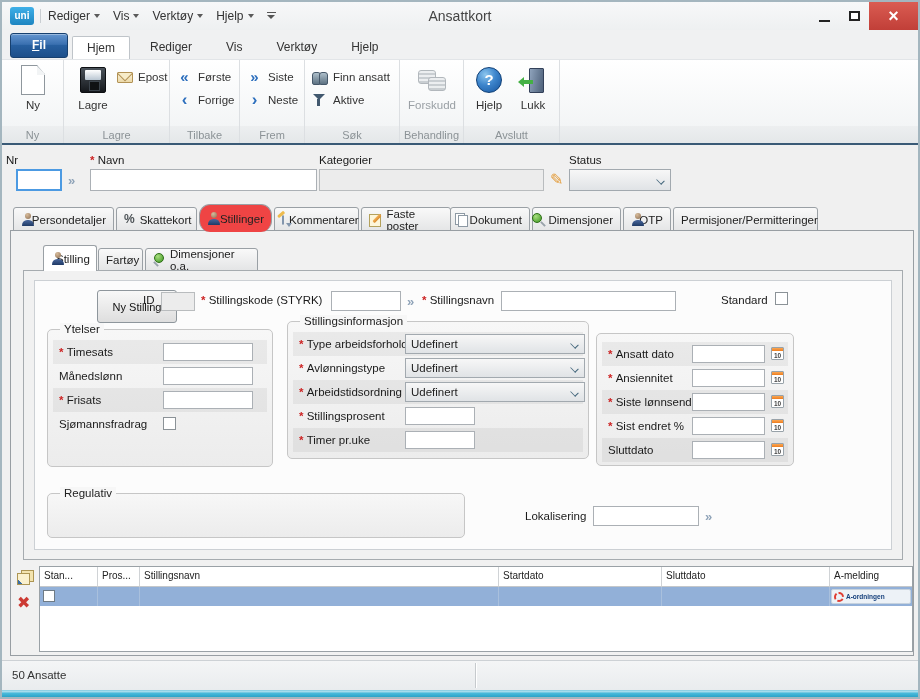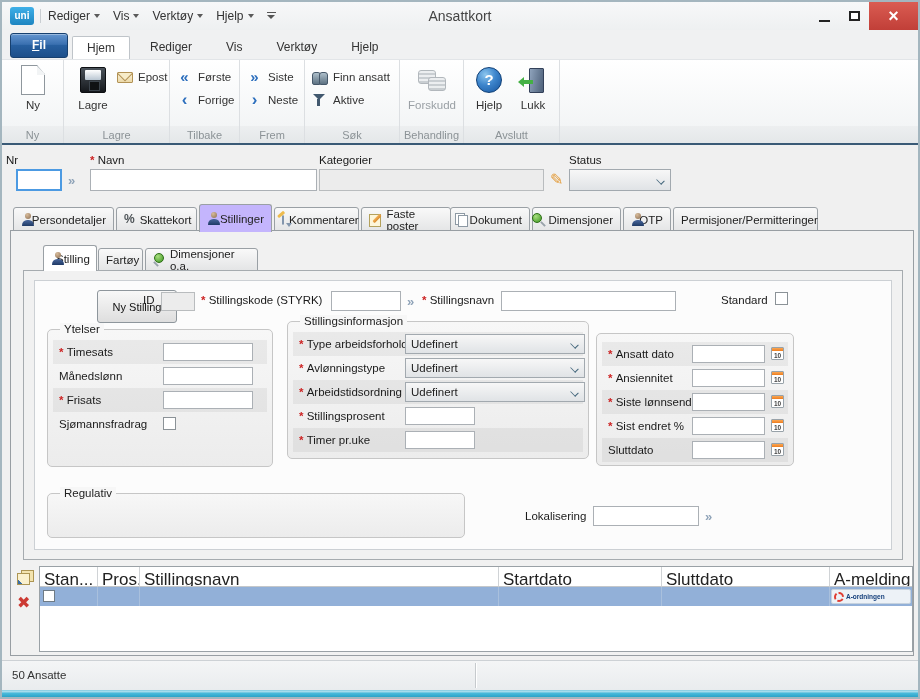--- a/index.html
+++ b/index.html
@@ -172,21 +172,21 @@
         border-radius:3px; font-size:11px; color:#111; text-align:center; }
 
   
   .header-form { position:absolute; top:145px; left:0; right:0; height:57px; background:#f0f0f0; }
 
   
   .main-tabs { position:absolute; top:202px; left:8px; right:8px; height:27px; }
   .mtab { position:absolute; top:3px; height:25px; background:linear-gradient(#f9f9f9,#e4e5e6);
         border:1px solid #9aa0a5; border-radius:3px 3px 0 0; display:flex; align-items:center;
         gap:5px; padding:0 7px; font-size:11.5px; color:#222; }
-  .mtab.active { top:0; height:28px; background:#c4b5fd; border-bottom:none; z-index:3; }
+  .mtab.active { top:0; height:28px; background:#ef4444; border-bottom:none; z-index:3;border-radius:11px; }
   .tab-page { position:absolute; top:228px; left:8px; width:904px; height:426px;
         background:#f1f1f1; border:1px solid #989ea3; }
   .inner-tabs { position:absolute; top:14px; left:0; right:0; height:26px; }
   .itab { position:absolute; top:3px; height:23px; background:linear-gradient(#f9f9f9,#e4e5e6);
         border:1px solid #9aa0a5; border-radius:3px 3px 0 0; display:flex; align-items:center;
         gap:5px; padding:0 7px; font-size:11.5px; color:#222; }
   .itab.active { top:0; height:26px; background:#fff; border-bottom:none; z-index:3; }
   .inner-page { position:absolute; top:39px; left:12px; width:880px; height:290px;
         border:1px solid #a6abaf; background:#f1f1f1; }
   .white-panel { position:absolute; top:9px; left:10px; width:858px; height:270px;
@@ -198,21 +198,21 @@
   .fs-title { position:absolute; top:-7px; left:12px; background:#f7f7f7; padding:0 4px;
         font-size:11.5px; color:#222; }
   .frow { position:absolute; left:5px; right:5px; height:24px; }
   .frow.stripe { background:rgba(0,0,0,0.05); }
   .frow .lbl { top:6px; }
 
   
   .grid-table { position:absolute; left:28px; top:335px; width:874px; height:86px;
         background:#fff; border:1px solid #9aa1a6; }
   .gh-row { display:flex; height:20px; }
-  .gh-cell { font-size:17px; color:#222; padding:3px 8px 0 4px; border-right:1px solid #d0d3d6;
+  .gh-cell { font-size:10px; color:#222; padding:3px 8px 0 4px; border-right:1px solid #d0d3d6;
         border-bottom:1px solid #c4c7ca; overflow:hidden; white-space:nowrap; }
   .gd-row { display:flex; height:19px; background:#92b0d8; }
   .gd-cell { position:relative; border-right:1px solid #a9c0dd; }
   .badge { display:flex; align-items:center; gap:2px; background:#edf2f7; border:1px solid #c6d2de;
         border-radius:2px; padding:0 2px; height:15px; margin:2px 1px; }
   .badge-text { font-size:6.5px; font-weight:bold; color:#16407c; white-space:nowrap; }
 
   
   .statusbar { position:absolute; left:0; right:0; bottom:7px; height:30px;
         background:linear-gradient(#f4f5f6,#e9ecee); border-top:1px solid #cdd1d5;

